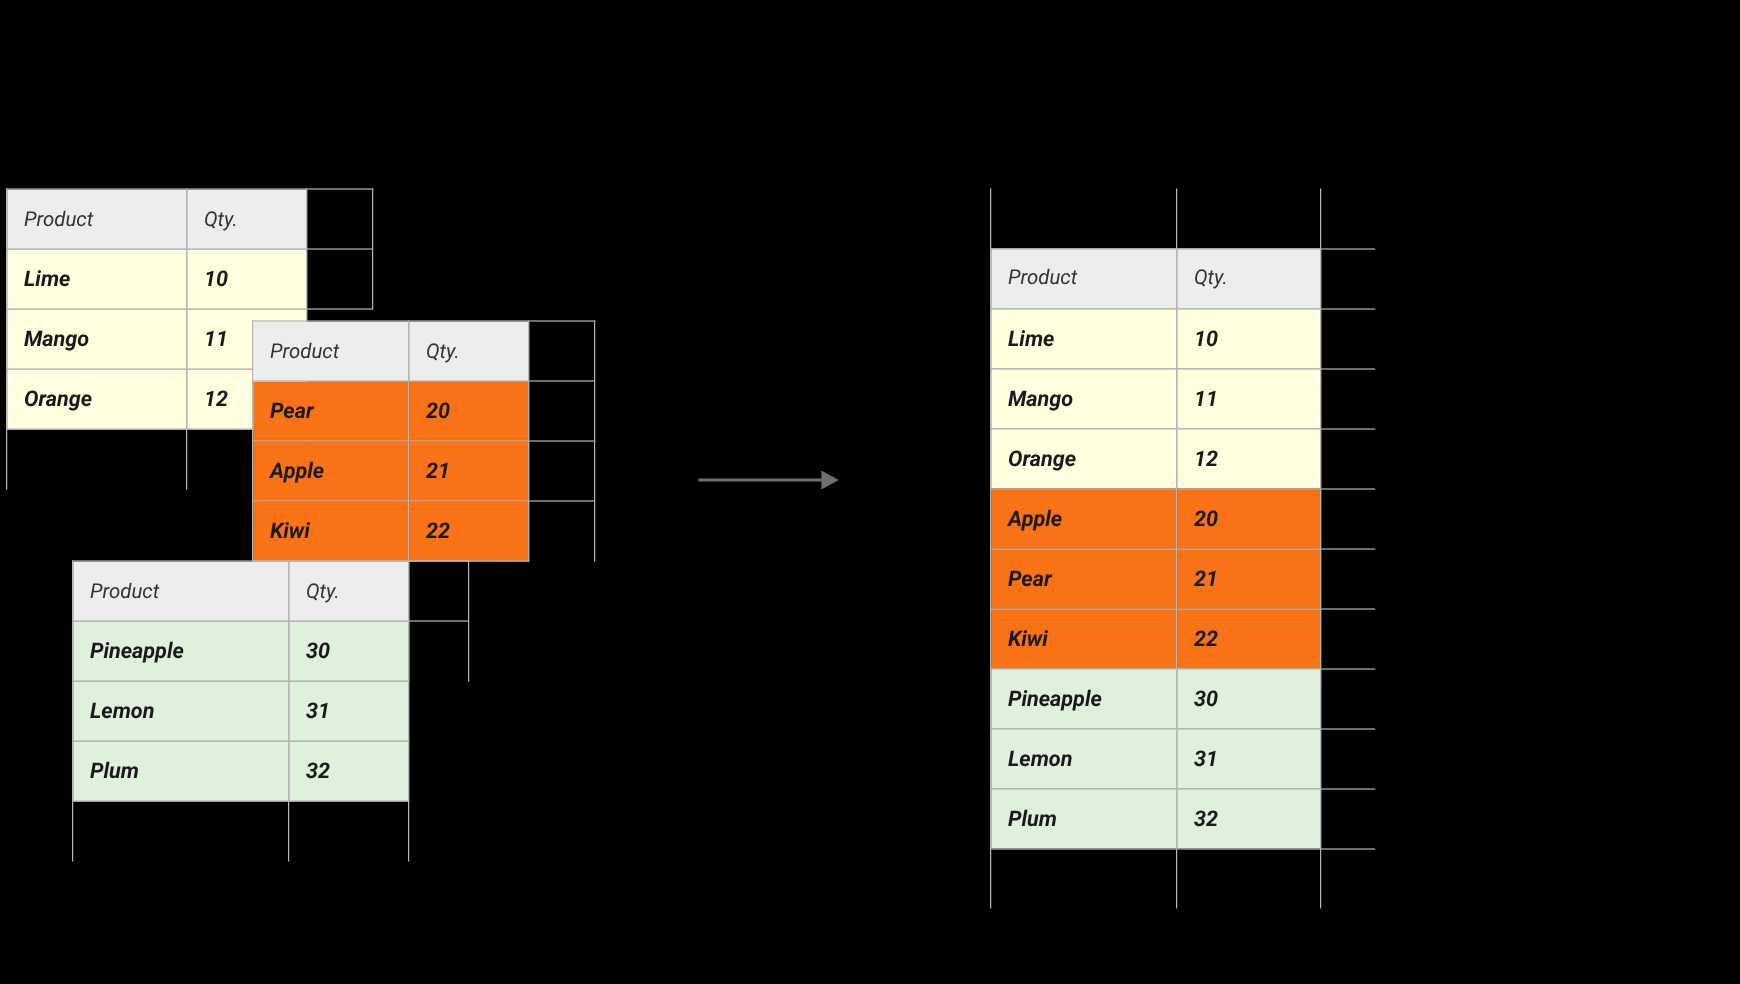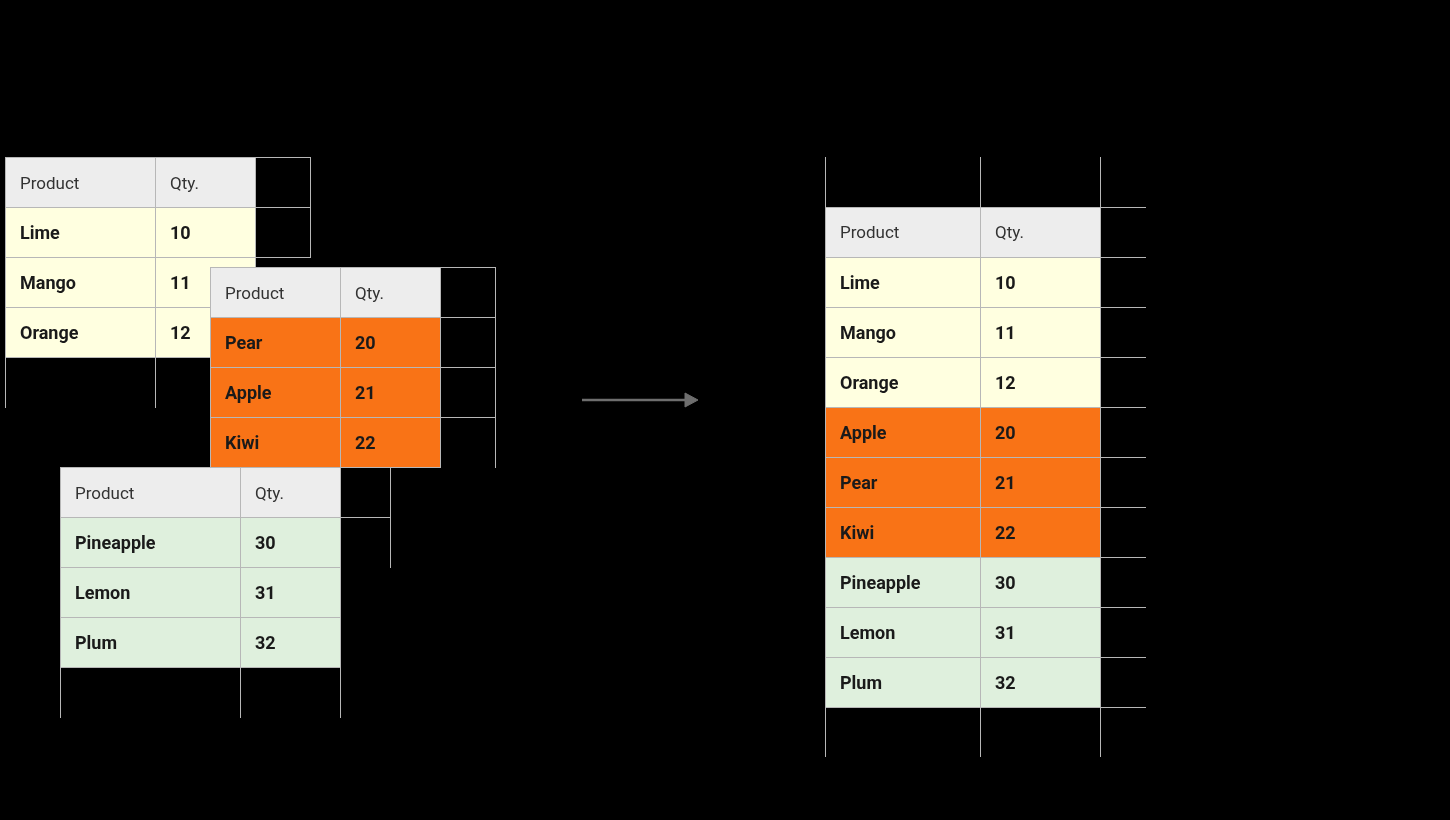--- a/index.html
+++ b/index.html
@@ -1,16 +1,16 @@
 <!DOCTYPE html>
 <html><head>
 <meta charset="utf-8">
 <style>
   html,body{margin:0;padding:0;background:#000;width:1450px;height:820px;font-family:-apple-system,BlinkMacSystemFont,"Segoe UI",Roboto,Helvetica,Arial,sans-serif;font-size:18px;color:#1a1a1a;}
-  .stage{position:relative;width:1175px;height:820px;}
+  .stage{position:relative;width:1175px;height:820px;font-style:italic;}
   .tbl{position:absolute;border-collapse:collapse;}
   .tbl td{border:1px solid #b7b7b7;padding:9px 14px;vertical-align:middle;box-sizing:border-box;height:50px;font-size:18px;}
   .tbl .hd{background:#ededed;font-weight:400;color:#333;font-size:17px;}
   .tbl .d{font-weight:700;}
   .yellow .d{background:#ffffe0;}
   .blue   .d{background:#f97316;}
   .green  .d{background:#dff0dd;margin-left:16px;}
   
   .ghost{border:1px solid #b7b7b7;background:transparent;}
   .arrow{position:absolute;stroke:#6e6e6e;fill:#6e6e6e;}

